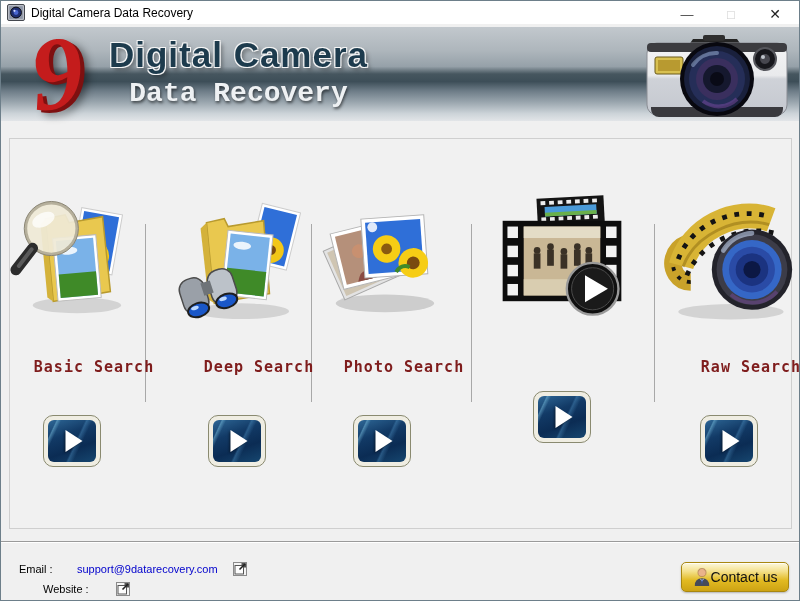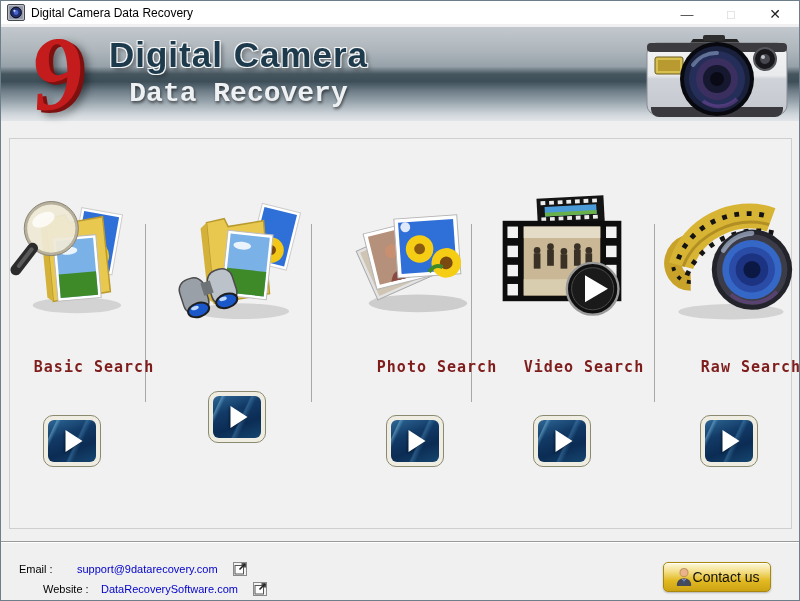--- a/index.html
+++ b/index.html
@@ -73,21 +73,21 @@
   
   .footer-divider{position:absolute;top:540px;left:0;width:800px;height:0;
     border-top:1px solid #9a9a9a;border-bottom:1px solid #ffffff;}
   .frow{position:absolute;left:18px;font-size:11px;color:#000;display:flex;align-items:center;}
   .frow-email{top:560px;}
   .frow-web{top:580px;margin-left:24px;}
   .flabel{width:58px;}
   .flink{color:#0000cc;text-decoration:none;cursor:pointer;text-align:right;}
   .ext-btn{margin-left:14px;width:16px;height:16px;display:inline-flex;cursor:pointer;}
   .contact-btn{
-    position:absolute;right:28px;top:561px;width:108px;height:30px;box-sizing:border-box;
+    position:absolute;right:10px;top:561px;width:108px;height:30px;box-sizing:border-box;
     border:1px solid #a8870f;border-radius:5px;cursor:pointer;
     background:linear-gradient(180deg,#fdf8dd 0%,#f4e08a 30%,#e2ba22 62%,#cda313 100%);
     display:flex;align-items:center;justify-content:center;
     box-shadow:inset 0 1px 0 rgba(255,255,255,.8),0 1px 2px rgba(0,0,0,.25);
   }
   .contact-label{font-size:14px;color:#111;}
 </style>
 </head>
 <body>
 
@@ -212,28 +212,29 @@
             <rect x="8" y="86" width="26" height="36" rx="11" fill="#9aa0a8" stroke="#4c4c4c" stroke-width="1.5"></rect>
             <rect x="38" y="86" width="26" height="36" rx="11" fill="#bcc2c9" stroke="#4c4c4c" stroke-width="1.5"></rect>
             <rect x="31" y="94" width="10" height="13" fill="#6e7378"></rect>
             <ellipse cx="21" cy="119" rx="11" ry="7" fill="#1a57c8" stroke="#1e1e1e" stroke-width="2"></ellipse>
             <ellipse cx="51" cy="119" rx="11" ry="7" fill="#1a57c8" stroke="#1e1e1e" stroke-width="2"></ellipse>
             <ellipse cx="18" cy="116" rx="4" ry="2" fill="#bcd8ff"></ellipse>
             <ellipse cx="48" cy="116" rx="4" ry="2" fill="#bcd8ff"></ellipse>
           </g>
         </svg>
       </div>
+      <div class="search-label">Deep Search</div>
       <div class="play-btn">
         <div class="play-inner">
             <div class="play-tri"></div>
           </div>
       </div>
     </div>
 
-    <div class="col" style="left:325px">
+    <div class="col" style="left:292px">
       <div class="icon-box">
         <svg viewBox="0 0 130 150" width="128" height="148">
           <ellipse cx="68" cy="116" rx="50" ry="9" fill="#000" opacity=".15"></ellipse>
           <g transform="rotate(-24 50 75)">
             <rect x="14" y="46" width="66" height="54" fill="#e3e3e3" stroke="#a8a8a8"></rect>
             <rect x="17" y="49" width="60" height="48" fill="#cfc5b2"></rect>
           </g>
           <g transform="rotate(-14 55 72)">
             <rect x="20" y="36" width="70" height="58" fill="#fff" stroke="#b4b4b4"></rect>
             <rect x="24" y="40" width="62" height="50" fill="#b5907a"></rect>
@@ -311,21 +312,20 @@
             <circle cx="86" cy="60" r="3.5"></circle>
               <rect x="82.5" y="63" width="7" height="17"></rect>
             <circle cx="98" cy="64" r="3.5"></circle>
               <rect x="94.5" y="67" width="7" height="14"></rect>
           </g>
           <circle cx="102" cy="104" r="27" fill="#101010" stroke="#9a9a9a" stroke-width="2.5"></circle>
           <circle cx="102" cy="104" r="22" fill="#1a1a1a" stroke="#4c4c4c" stroke-width="1"></circle>
           <path d="M94 90 L94 118 L118 104 Z" fill="#ffffff"></path>
         </svg>
       </div>
-      <div class="search-label">Video Search</div>
       <div class="play-btn">
         <div class="play-inner">
             <div class="play-tri"></div>
           </div>
       </div>
     </div>
 
     <div class="col" style="left:639px">
       <div class="icon-box">
         <svg viewBox="0 0 140 150" width="134" height="144">
@@ -367,21 +367,20 @@
         <rect x="1.5" y="1.5" width="13" height="13" fill="#f4f4f4" stroke="#8a8a8a"></rect>
         <rect x="3" y="4.5" width="8.5" height="8.5" fill="#fdfdfd" stroke="#555"></rect>
         <path d="M7.5 8.5 L13 3" stroke="#222" stroke-width="1.6"></path>
         <path d="M9.5 3 H13 V6.5" fill="none" stroke="#222" stroke-width="1.6"></path>
       </svg>
     </span>
   </div>
 
   <div class="frow frow-web">
     <span class="flabel">Website :</span>
-    <a class="flink">DataRecoverySoftware.com</a>
     <span class="ext-btn">
       <svg viewBox="0 0 16 16" width="16" height="16">
         <rect x="1.5" y="1.5" width="13" height="13" fill="#f4f4f4" stroke="#8a8a8a"></rect>
         <rect x="3" y="4.5" width="8.5" height="8.5" fill="#fdfdfd" stroke="#555"></rect>
         <path d="M7.5 8.5 L13 3" stroke="#222" stroke-width="1.6"></path>
         <path d="M9.5 3 H13 V6.5" fill="none" stroke="#222" stroke-width="1.6"></path>
       </svg>
     </span>
   </div>
 

